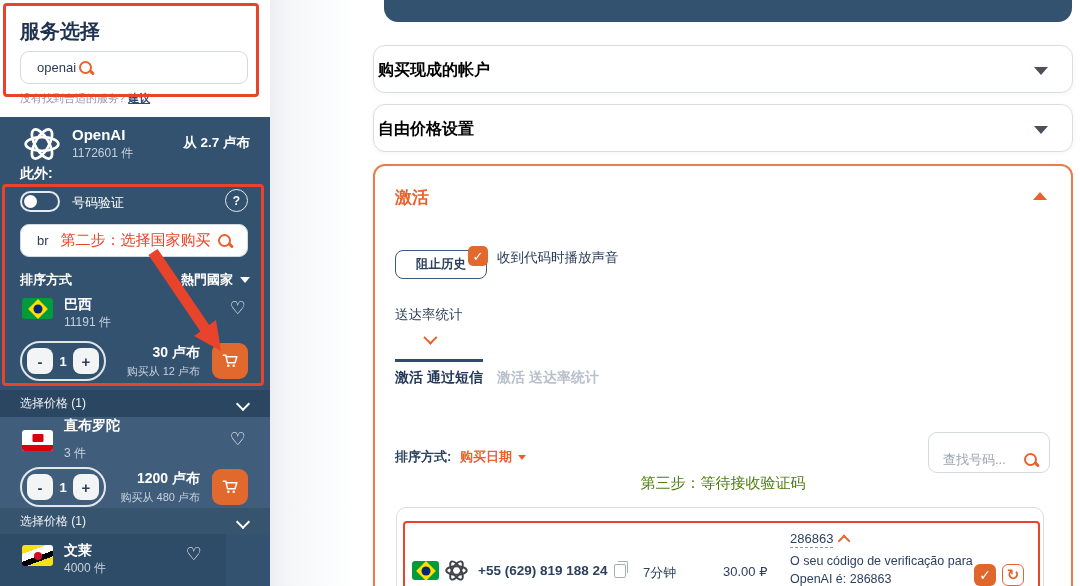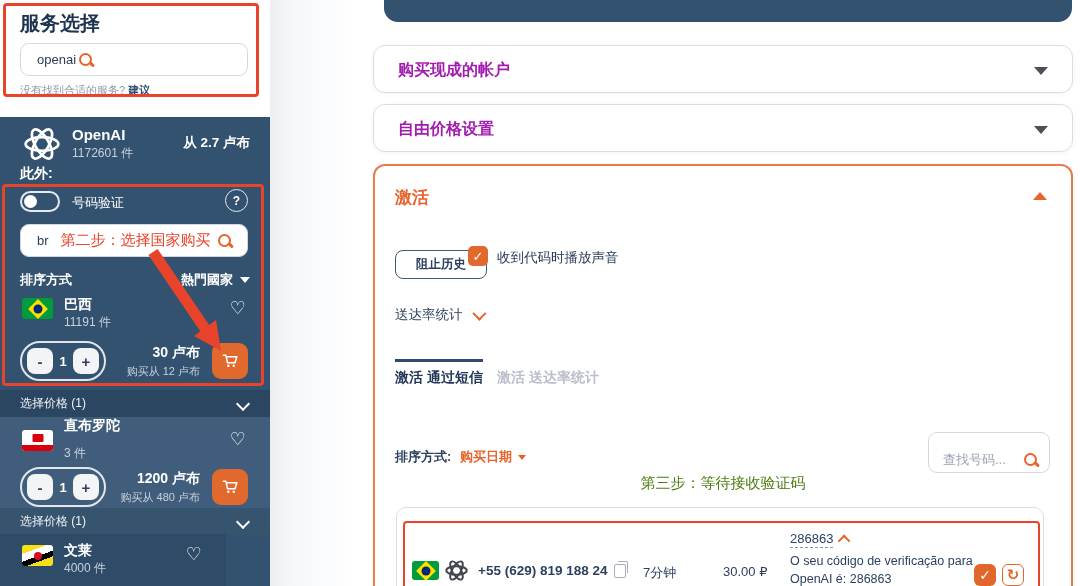--- a/index.html
+++ b/index.html
@@ -2,21 +2,21 @@
 <html><head>
 <meta charset="utf-8">
 <style>
   html,body{margin:0;padding:0;background:#fff;}
   body{width:1080px;height:586px;overflow:hidden;position:relative;
        font-family:"Liberation Sans","DejaVu Sans",sans-serif;color:#2c4160;}
   .abs{position:absolute;}
 
   
   #sidebar{left:0;top:0;width:270px;height:586px;box-shadow:8px 0 18px rgba(40,60,90,.10);}
-  .sb-white{left:0;top:4px;width:270px;height:117px;background:#fff;}
+  .sb-white{left:0;top:12px;width:270px;height:117px;background:#fff;}
   .sb-title{left:20px;top:6px;font-size:20px;font-weight:bold;color:#1e3350;}
   .inputbox{background:#fff;border:1.5px solid #d4d9df;border-radius:9px;display:flex;align-items:center;box-sizing:border-box;padding:0 10px 0 16px;}
   .input-val{font-size:13px;color:#2b3c58;}
   .ann-text{color:#e8432b;font-size:15px;white-space:nowrap;}
   .mag{position:relative;width:16px;height:16px;display:inline-block;flex:none;}
   .mag::before{content:"";position:absolute;left:1px;top:1px;width:9px;height:9px;border:2px solid #e8622a;border-radius:50%;}
   .mag::after{content:"";position:absolute;left:11px;top:11px;width:6px;height:2.6px;background:#e8622a;transform:rotate(45deg);border-radius:2px;}
   .notfound{left:20px;top:79px;font-size:11px;color:#8f97a6;}
   .notfound a{color:#2e4d74;text-decoration:underline;font-weight:bold;cursor:pointer;}
 
@@ -62,31 +62,31 @@
   .prB{left:0;top:391px;background:#37546f;}
   .blockC{left:0;top:417px;width:226px;height:52px;background:#2e4c68;}
 
   
   .redframe{border:3px solid #e8432b;border-radius:4px;box-sizing:border-box;pointer-events:none;}
 
   
   .gapstrip{left:270px;top:0;width:86px;height:586px;background:linear-gradient(to right,#eceef1,#f6f7f9 25%,#fbfcfd 70%,#fff);}
   .topbar{left:384px;top:-14px;width:688px;height:36px;background:#33526f;border-radius:14px;}
   .card{background:#fff;border:1.5px solid #dadde2;border-radius:12px;box-shadow:0 1px 4px rgba(30,50,80,.05);box-sizing:border-box;}
-  .acc-label{left:24px;top:14px;font-size:16px;font-weight:bold;color:#a21caf;}
+  .acc-label{left:4px;top:14px;font-size:16px;font-weight:bold;color:#000000;}
   .tri-dn-g{width:0;height:0;border-left:7px solid transparent;border-right:7px solid transparent;border-top:8px solid #4a5158;}
   .tri-up-o{width:0;height:0;border-left:7px solid transparent;border-right:7px solid transparent;border-bottom:8px solid #e8622a;}
   #card3{left:373px;top:164px;width:700px;height:450px;border:2px solid #e97c4b;}
   .act-title{left:20px;top:20px;font-size:17px;font-weight:bold;color:#e8622a;}
   .blockbtn{left:20px;top:84px;height:27px;padding:0 20px;border:1.5px solid #3d5878;border-radius:8px;
             display:flex;align-items:center;font-size:12.5px;font-weight:bold;color:#2c4160;background:#fff;}
   .cbx{left:93px;top:80px;width:20px;height:20px;background:#e2692e;border-radius:5px;display:flex;align-items:center;justify-content:center;
        color:#fff;font-size:13px;font-weight:bold;}
   .cbx-label{left:122px;top:83px;font-size:13.5px;color:#2c3e5a;}
-  .stats{left:20px;top:140px;font-size:13.5px;color:#2c3e5a;display:flex;align-items:center;gap:10px;}
+  .stats{left:20px;top:140px;font-size:13.5px;color:#2c3e5a;display:flex;align-items:center;gap:10px;flex-direction:column;}
   .chev-o{width:8px;height:8px;border-right:2.5px solid #e8622a;border-bottom:2.5px solid #e8622a;transform:rotate(45deg) translateY(-2px);display:inline-block;}
   .tab-active{left:20px;top:193px;border-top:3px solid #344a6c;padding-top:7px;font-size:14px;font-weight:bold;color:#24395a;}
   .tab-idle{left:122px;top:196px;padding-top:7px;font-size:14px;font-weight:bold;color:#b9c0cb;}
   .sortlbl{left:20px;top:282px;font-size:13px;font-weight:bold;color:#2c4160;}
   .sortval{left:85px;top:282px;font-size:13px;font-weight:bold;color:#e8622a;display:flex;align-items:center;gap:6px;}
   .tri-dn-o{width:0;height:0;border-left:4.5px solid transparent;border-right:4.5px solid transparent;border-top:5.5px solid #e8622a;}
   .numsearch{left:553px;top:266px;width:122px;height:41px;border:1.5px solid #d4d9df;border-radius:9px;box-sizing:border-box;
              display:flex;align-items:center;padding:14px 10px 0 12px;background:#fff;}
   .numsearch input{border:none;outline:none;width:78px;font-size:13px;color:#4d576a;font-family:inherit;background:transparent;}
   .numsearch input::placeholder{color:#9aa3b2;}

